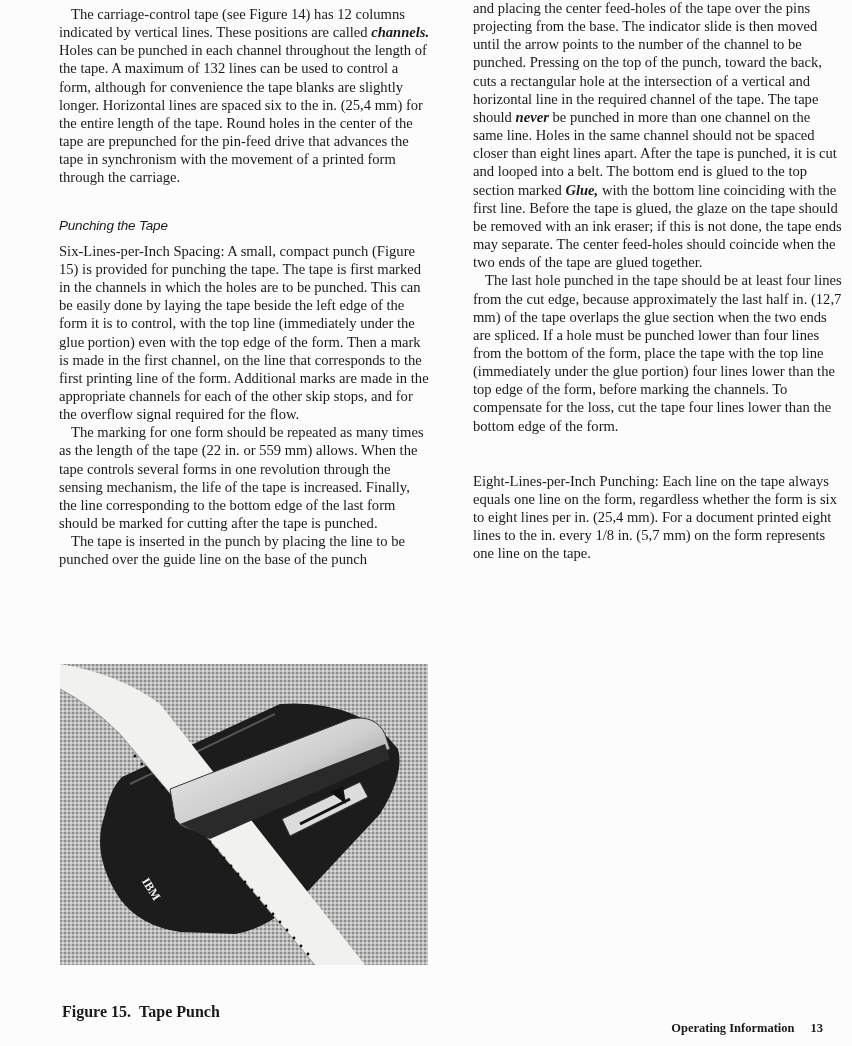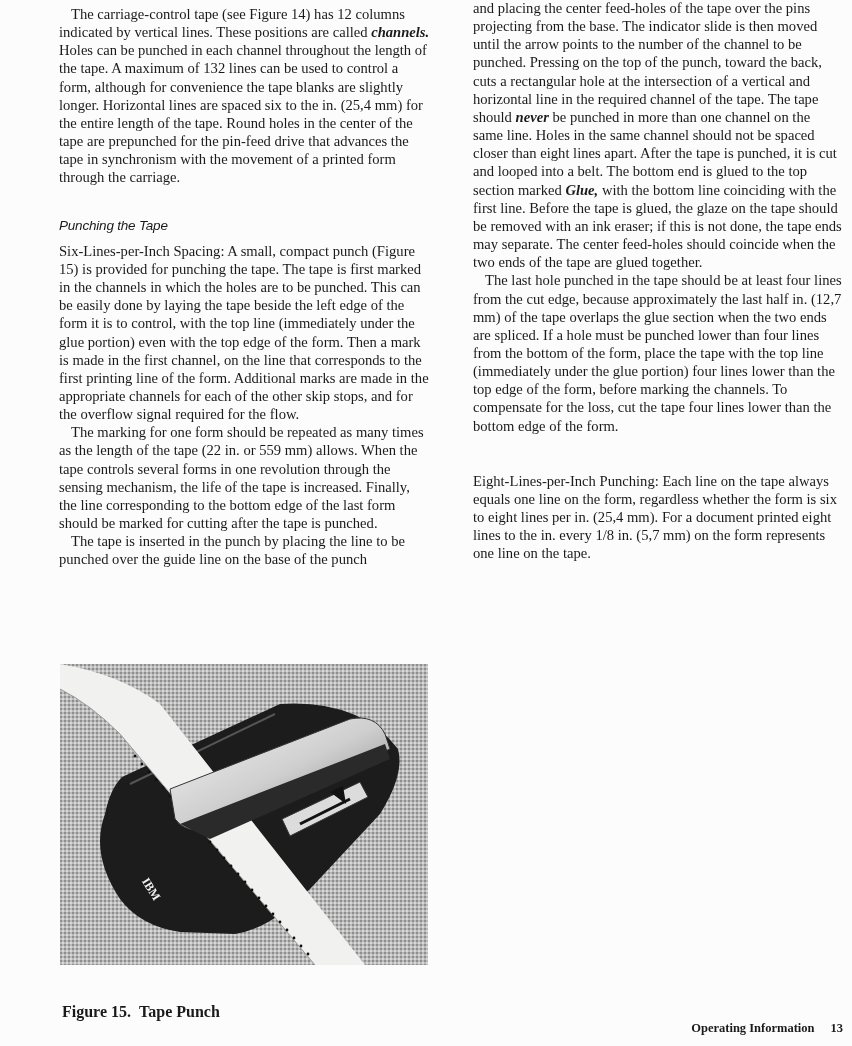--- a/index.html
+++ b/index.html
@@ -16,21 +16,21 @@
     font-family: "Liberation Sans", "DejaVu Sans", sans-serif; font-style: italic;
     font-size: 13.5px; margin-top: 30px; margin-bottom: 7px; letter-spacing: -0.2px;
   }
   .run-in { }
   em { font-style: italic; font-weight: bold; }
   .gap-right { margin-top: 37px; }
   .figure { position: absolute; left: 60px; top: 664px; width: 368px; height: 301px; }
   .figure svg { display: block; }
   .caption { position: absolute; left: 62px; top: 983px; font-size: 16px; font-weight: bold; margin-top: 20px; }
   .caption .c-num { margin-right: 8px; }
-  .footer { position: absolute; top: 1021px; right: 9px; font-size: 12.5px; font-weight: bold; }
+  .footer { position: absolute; top: 1021px; right: 29px; font-size: 12.5px; font-weight: bold; }
   .footer .page-num { margin-left: 16px; }
 </style>
 </head>
 <body>
 
 <div class="col col-left">
   <p class="indent"><span>The carriage-control tape (see Figure 14) has 12 columns indicated by vertical lines. These positions are called </span><em>channels.</em><span> Holes can be punched in each channel throughout the length of the tape. A maximum of 132 lines can be used to control a form, although for convenience the tape blanks are slightly longer. Horizontal lines are spaced six to the in. (25,4 mm) for the entire length of the tape. Round holes in the center of the tape are prepunched for the pin-feed drive that advances the tape in synchronism with the movement of a printed form through the carriage.</span></p>
 
   <div class="heading">Punching the Tape</div>
 

